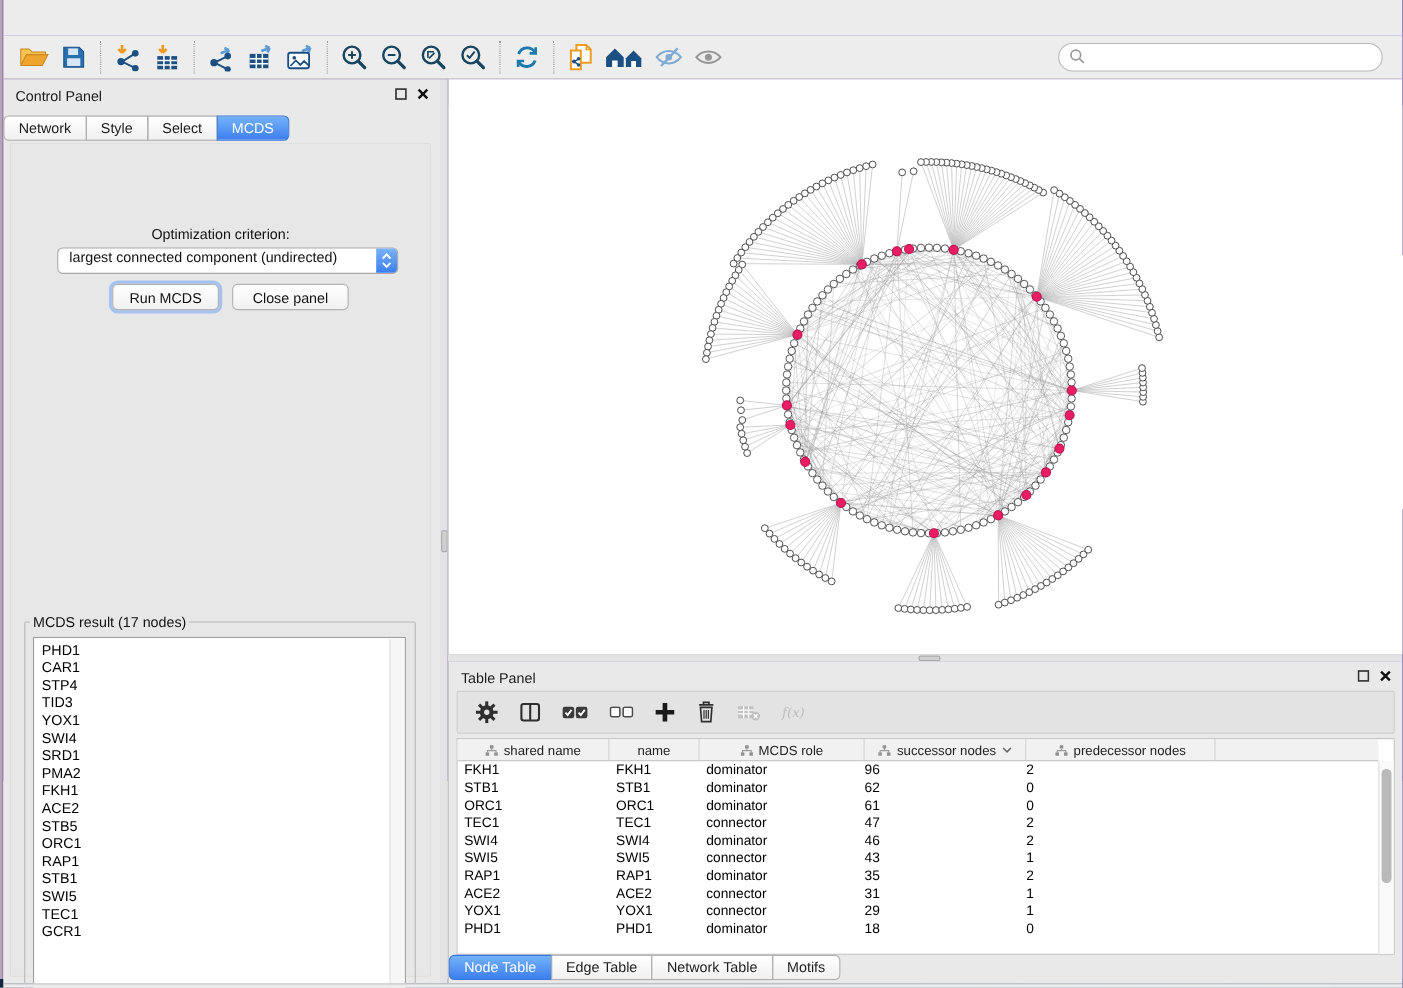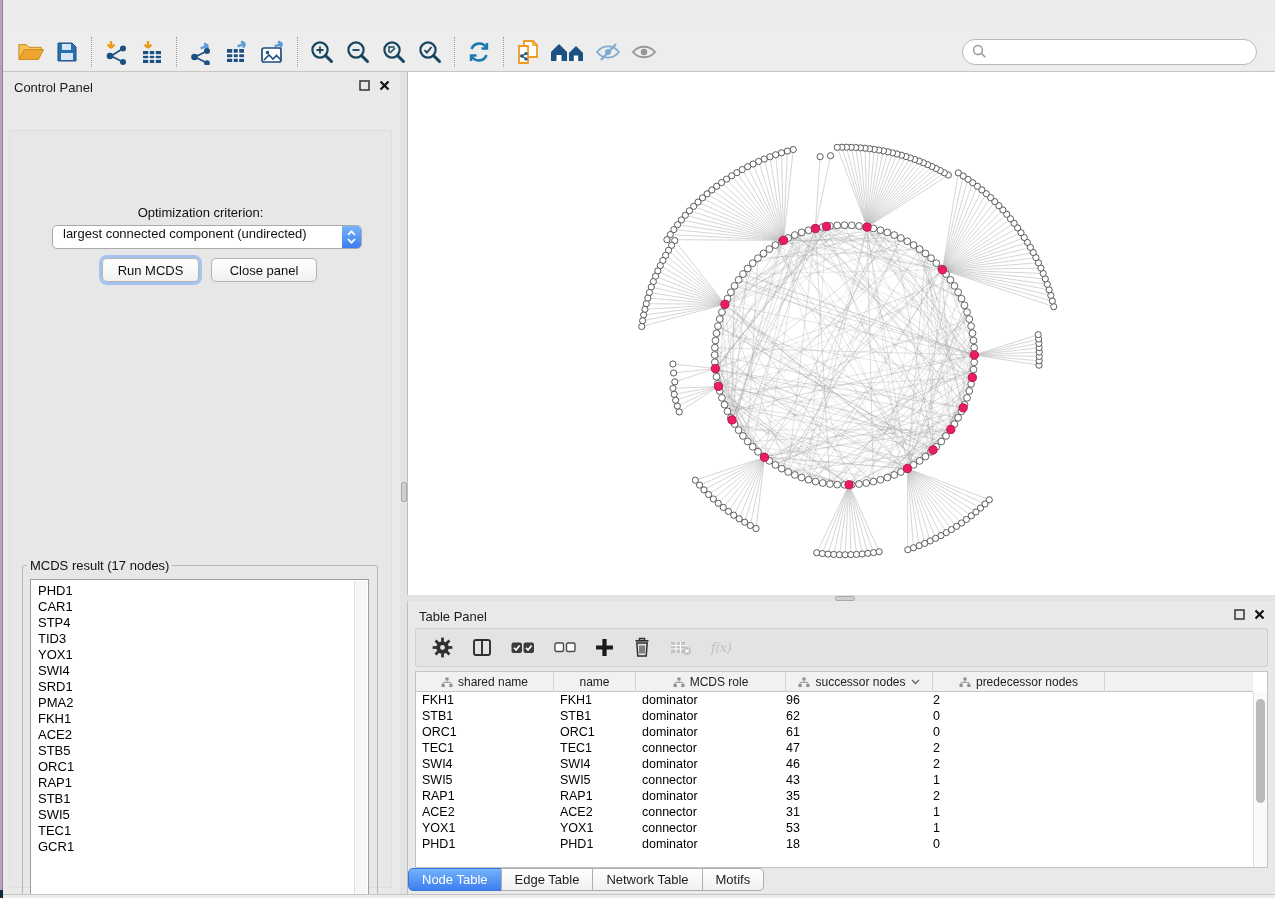--- a/index.html
+++ b/index.html
@@ -261,20 +261,26 @@
         <span class="panel-title">Control Panel</span>
         <span class="panel-icons">
           <svg width="11" height="11" viewBox="0 0 11 11">
             <rect x="1" y="1" width="9" height="9" fill="none" stroke="#333" stroke-width="1.5"></rect>
           </svg>
           <svg width="11" height="11" viewBox="0 0 11 11">
             <path d="M1.5 1.5 L9.5 9.5 M9.5 1.5 L1.5 9.5" stroke="#111" stroke-width="2.2"></path>
           </svg>
         </span>
       </div>
+      <div class="cp-tabs seg" id="cp-tabs">
+          <button>Network</button>
+          <button>Style</button>
+          <button>Select</button>
+          <button class="active">MCDS</button>
+        </div>
       <div class="cp-inner">
         <div class="opt-label">Optimization criterion:</div>
         <div class="dropdown">
           <span class="dd-text">largest connected component (undirected)</span>
           <span class="dd-stepper">
             <svg width="9" height="6" viewBox="0 0 9 6">
                 <path d="M1 5 L4.5 1.3 L8 5" stroke="#fff" stroke-width="1.7" fill="none"></path>
               </svg>
             <svg width="9" height="6" viewBox="0 0 9 6">
                 <path d="M1 1 L4.5 4.7 L8 1" stroke="#fff" stroke-width="1.7" fill="none"></path>
@@ -1240,21 +1246,21 @@
               <div class="td" style="width: 138px; padding-left: 6px;">ACE2</div>
               <div class="td" style="width: 82px; padding-left: 6px;">ACE2</div>
               <div class="td" style="width: 150px; padding-left: 6px;">connector</div>
               <div class="td num" style="width: 147px; padding-left: 0px; padding-right: 22px;">31</div>
               <div class="td num" style="width: 172px; padding-left: 0px; padding-right: 18px;">1</div>
             </div>
             <div class="t-row">
               <div class="td" style="width: 138px; padding-left: 6px;">YOX1</div>
               <div class="td" style="width: 82px; padding-left: 6px;">YOX1</div>
               <div class="td" style="width: 150px; padding-left: 6px;">connector</div>
-              <div class="td num" style="width: 147px; padding-left: 0px; padding-right: 22px;">53</div>
+              <div class="td num" style="width: 147px; padding-left: 0px; padding-right: 22px;">29</div>
               <div class="td num" style="width: 172px; padding-left: 0px; padding-right: 18px;">1</div>
             </div>
             <div class="t-row">
               <div class="td" style="width: 138px; padding-left: 6px;">PHD1</div>
               <div class="td" style="width: 82px; padding-left: 6px;">PHD1</div>
               <div class="td" style="width: 150px; padding-left: 6px;">dominator</div>
               <div class="td num" style="width: 147px; padding-left: 0px; padding-right: 22px;">18</div>
               <div class="td num" style="width: 172px; padding-left: 0px; padding-right: 18px;">0</div>
             </div>
           </div>

